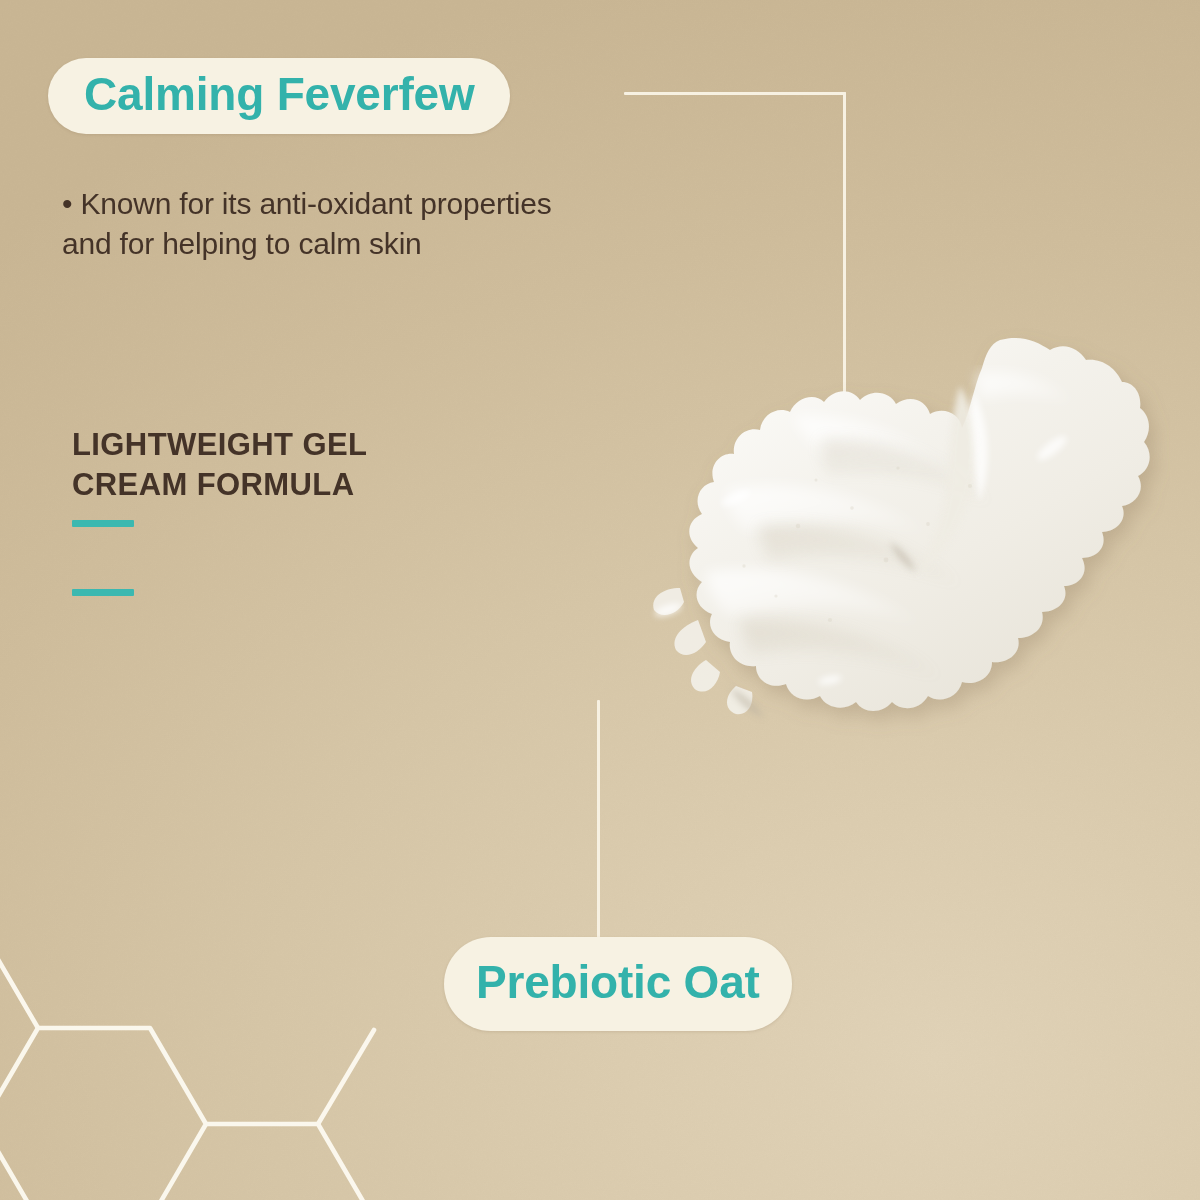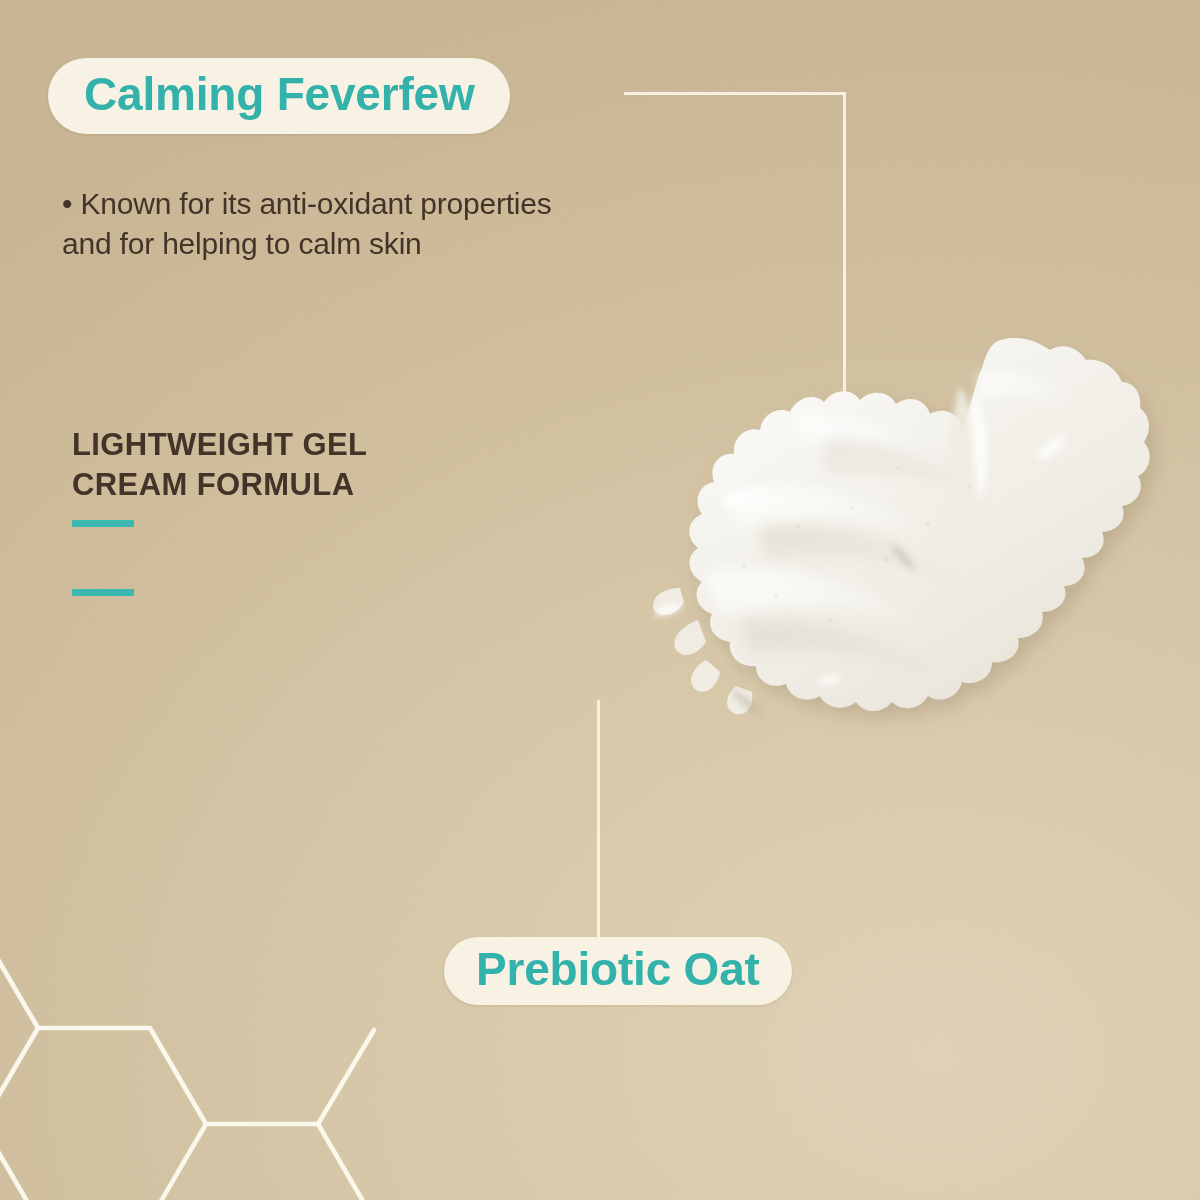--- a/index.html
+++ b/index.html
@@ -299,18 +299,18 @@
   <div class="feature" style="left:72px; top:425px;">
     <div class="feature-title">LIGHTWEIGHT GEL
 CREAM FORMULA</div>
     <div class="feature-rule"></div>
   </div>
 
   <div class="feature" style="left:72px; top:573px;">
     <div class="feature-rule"></div>
   </div>
 
-  <div class="pill" style="left:444px; top:937px; height:68px; padding:0 32px;">
+  <div class="pill" style="left:444px; top:937px; height:68px; padding:13px 32px;">
     <span class="pill-label">Prebiotic Oat</span>
   </div>
 
 
 </div>
 
 </body></html>

